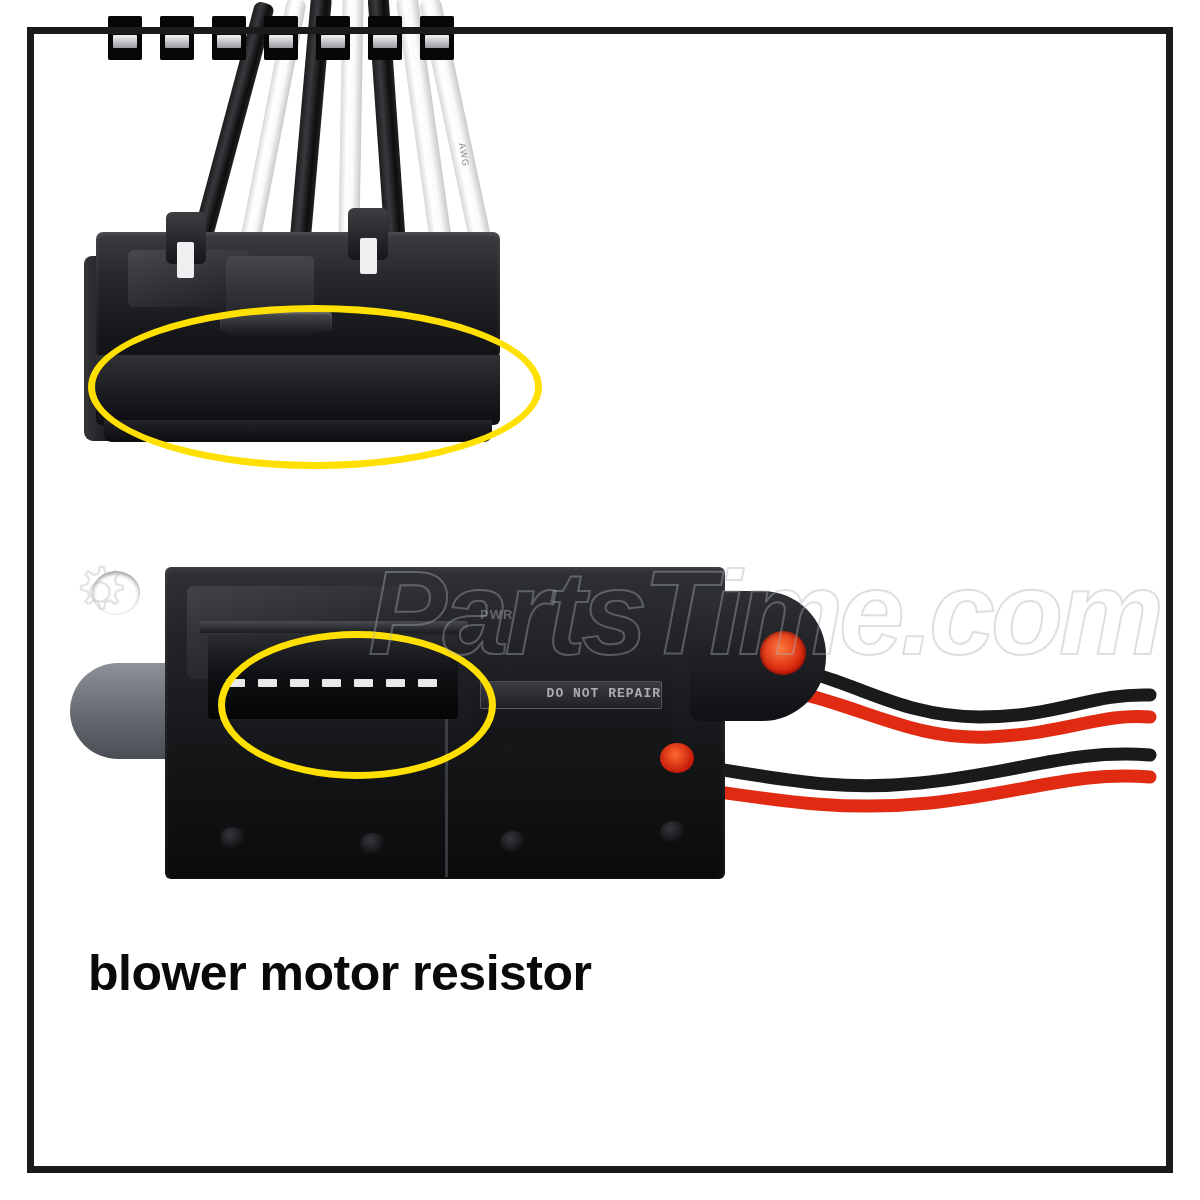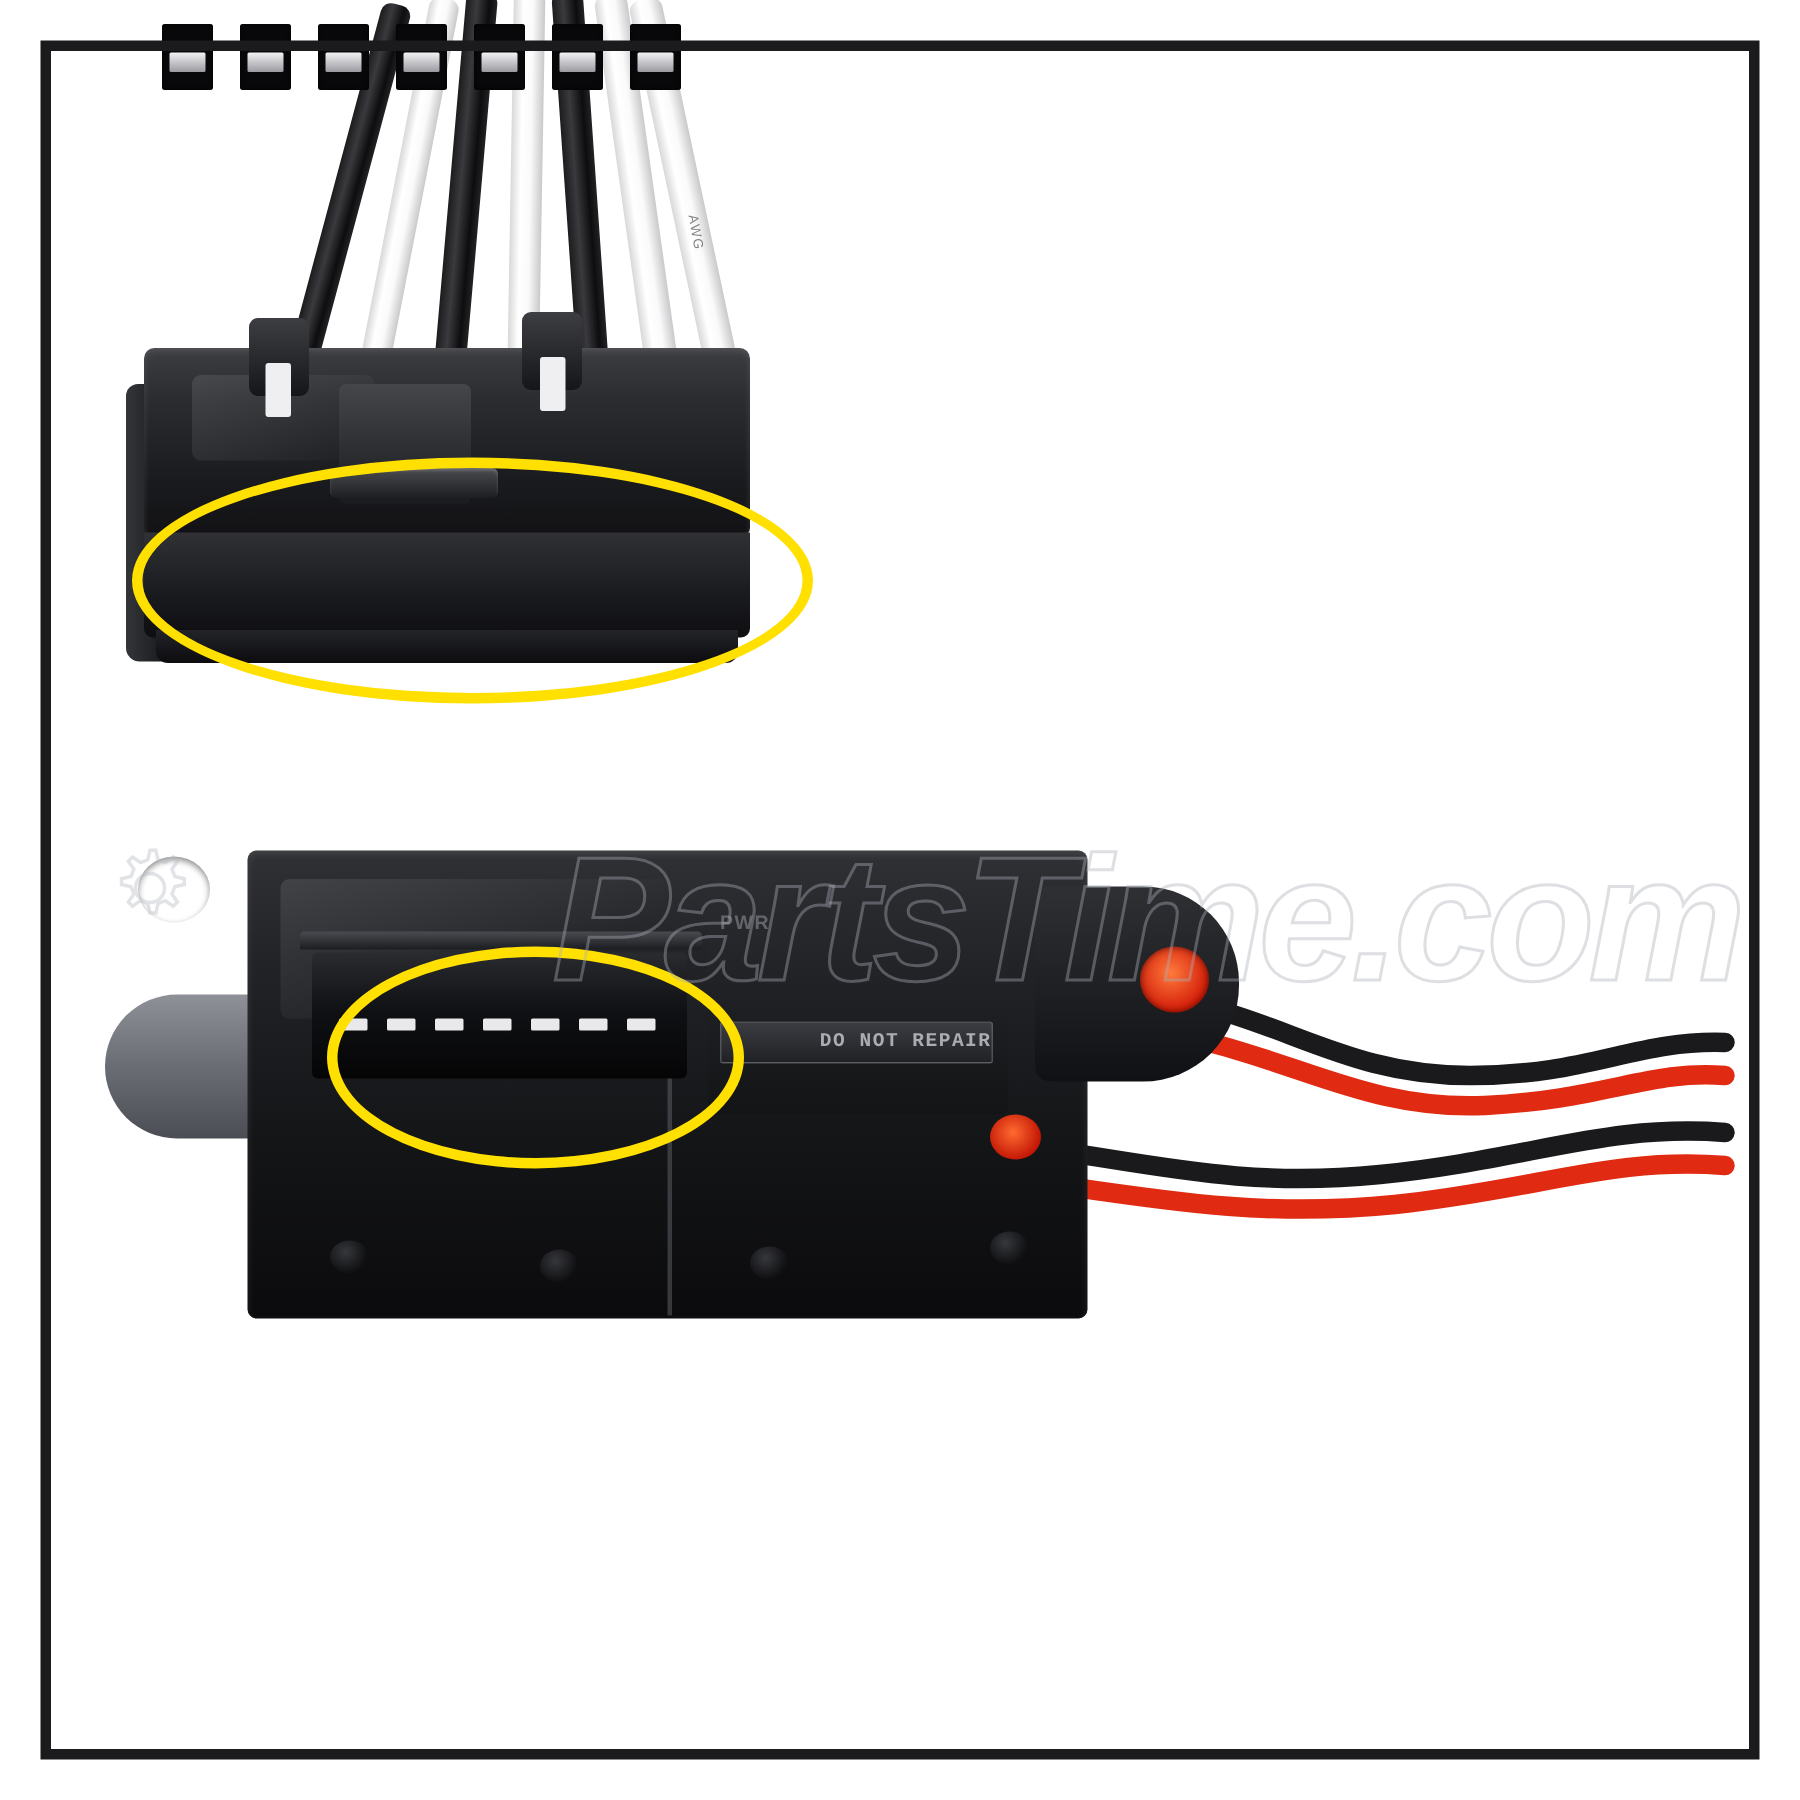--- a/index.html
+++ b/index.html
@@ -522,17 +522,18 @@
       <circle cx="32" cy="32" r="10" fill="none" stroke="#b9bdc6" stroke-width="2.4"></circle>
     </svg>
     <div class="wm-text">PartsTime.com</div>
   </div>
 
   <div class="hl" id="hl-top"></div>
   <div class="hl" id="hl-bottom"></div>
 
 
   <div class="cap" id="cap-bottom">
+    <div>blower motor resistor</div>
   </div>
 
   <div class="frame"></div>
 
 </div>
 
 </body></html>

